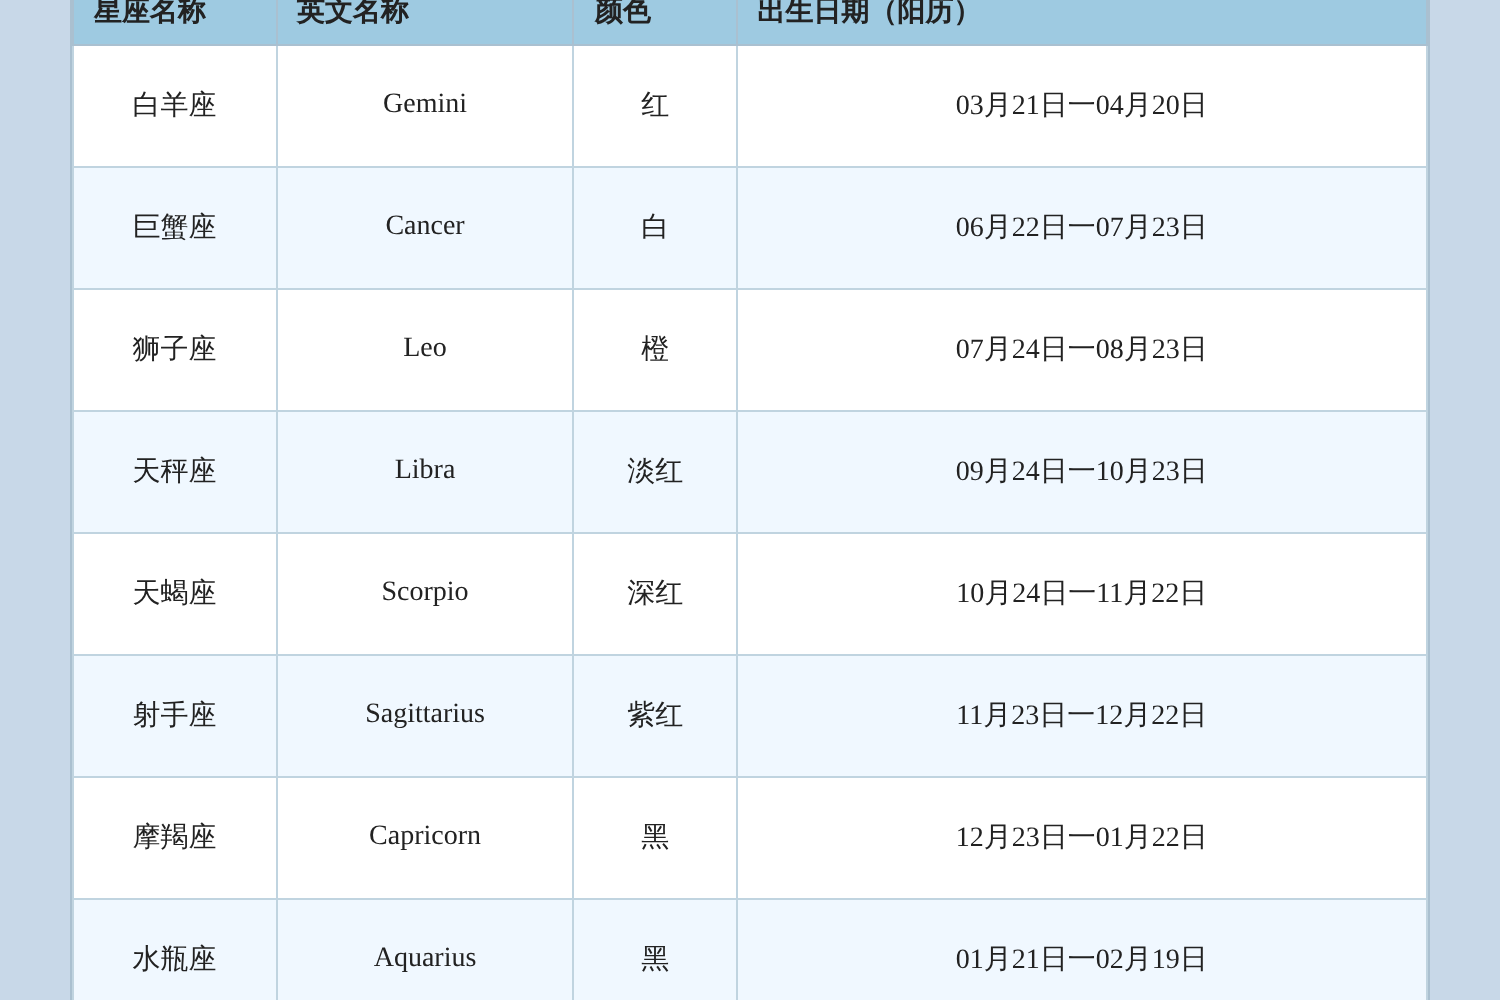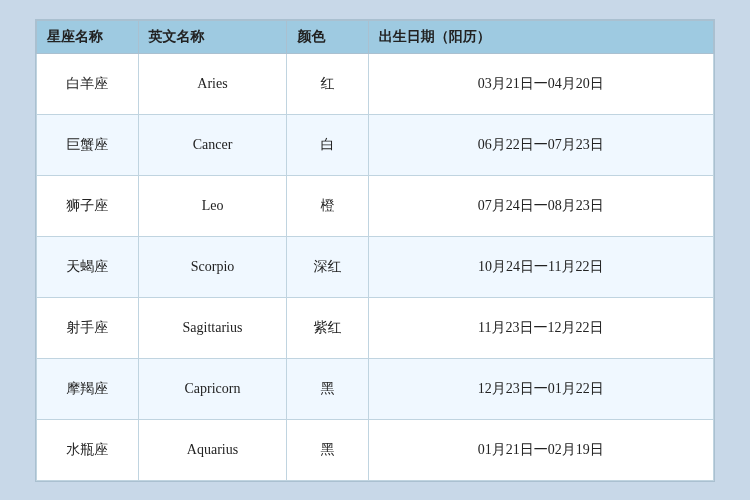--- a/index.html
+++ b/index.html
@@ -64,35 +64,41 @@
       <tr>
         <th class="col-chinese">星座名称</th>
         <th class="col-english">英文名称</th>
         <th class="col-color">颜色</th>
         <th class="col-date">出生日期（阳历）</th>
       </tr>
     </thead>
     <tbody id="table-body">
     <tr>
           <td>白羊座</td>
-          <td>Aries</td>
+          <td>Gemini</td>
           <td>红</td>
           <td>03月21日一04月20日</td>
         </tr>
         <tr>
           <td>巨蟹座</td>
           <td>Cancer</td>
           <td>白</td>
           <td>06月22日一07月23日</td>
         </tr>
         <tr>
           <td>狮子座</td>
           <td>Leo</td>
           <td>橙</td>
           <td>07月24日一08月23日</td>
+        </tr>
+        <tr>
+          <td>天秤座</td>
+          <td>Libra</td>
+          <td>淡红</td>
+          <td>09月24日一10月23日</td>
         </tr>
         <tr>
           <td>天蝎座</td>
           <td>Scorpio</td>
           <td>深红</td>
           <td>10月24日一11月22日</td>
         </tr>
         <tr>
           <td>射手座</td>
           <td>Sagittarius</td>

